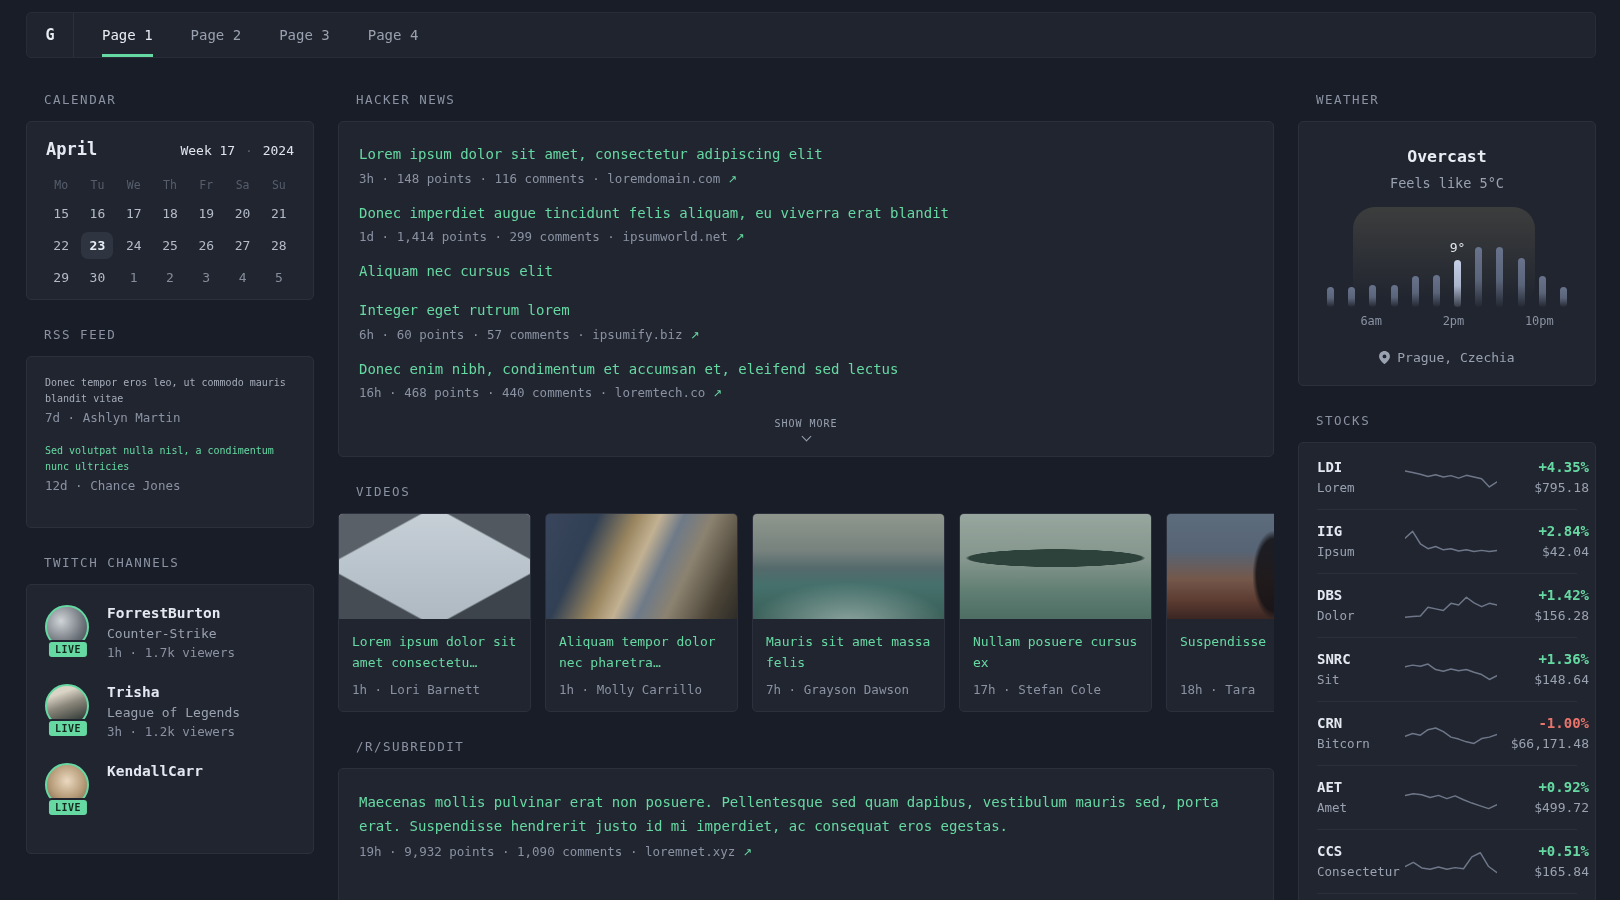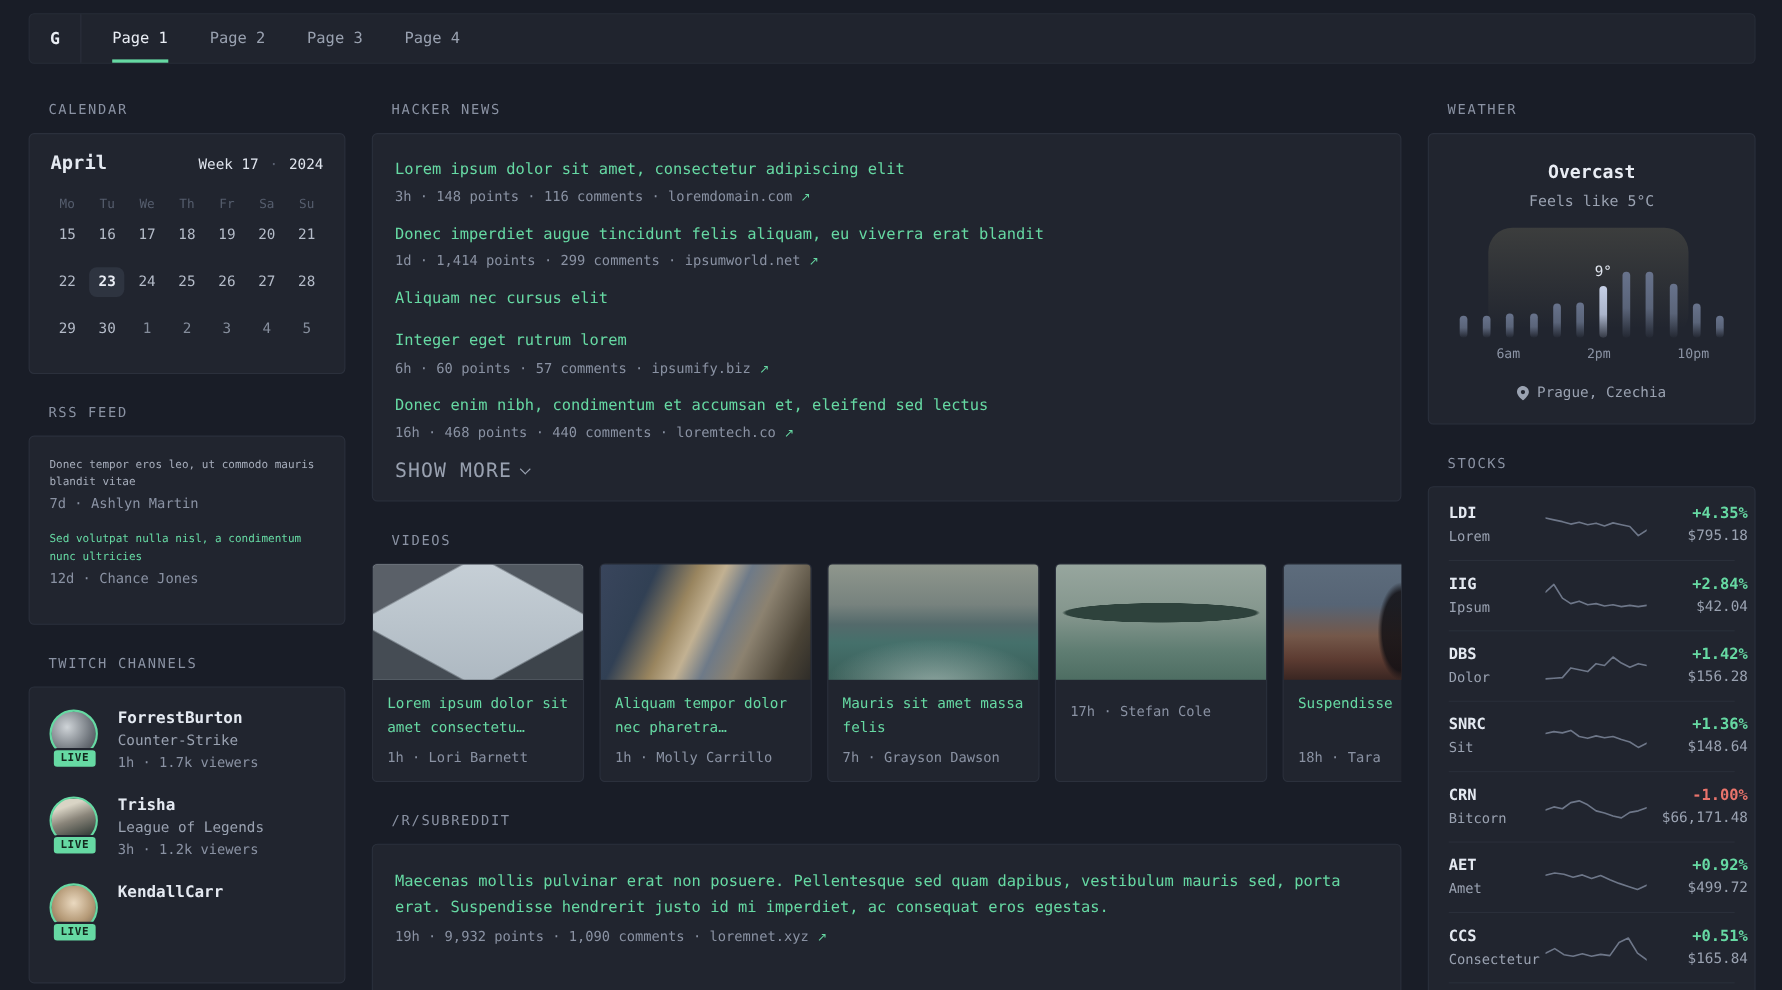--- a/index.html
+++ b/index.html
@@ -47,43 +47,43 @@
   .section{margin-bottom:27px}
   .section-label{
     color:#8a92a3;font-size:12.5px;letter-spacing:1.5px;
     margin:0 0 14px 18px;white-space:nowrap;
   }
   .card{
     background:var(--card);border:1px solid var(--border);border-radius:5px;
   }
 
   
-  .cal-card{padding:17px 16px 26px}
+  .cal-card{padding:17px 16px 8px}
   .cal-head{display:flex;justify-content:space-between;align-items:baseline;padding:0 3px}
   .cal-month{font-size:17px;color:#e4e9f1;font-weight:600}
   .cal-week{font-size:13px;color:#dfe4ed}
   .cal-week .sep{color:var(--dim);padding:0 2px}
-  .cal-grid{display:grid;grid-template-columns:repeat(7,1fr);row-gap:16px;text-align:center}
+  .cal-grid{display:grid;grid-template-columns:repeat(7,1fr);row-gap:5px;text-align:center}
   .cal-dow-row{margin-top:19px}
   .cal-days{margin-top:8px}
   .cal-dow{color:#565e6e;font-size:11.5px}
   .cal-day{
     color:#b4bbc8;font-size:13px;height:27px;width:32px;justify-self:center;
     display:flex;align-items:center;justify-content:center;border-radius:7px;
   }
   .cal-day.muted{color:#858d9c}
   .cal-day.selected{background:#2e3440;color:#e9edf4;font-weight:600}
 
   
   .feed-title{color:var(--accent);font-size:10px;line-height:1.55;cursor:pointer}
   .feed-title.visited{color:#a6adbb}
   .feed-meta{color:var(--meta);font-size:12.5px;margin-top:4px;white-space:nowrap}
   .show-more{
     display:flex;align-items:center;gap:8px;color:#99a1b0;
-    font-size:18px;letter-spacing:1px;cursor:pointer;margin-top:18px;
+    font-size:10px;letter-spacing:1px;cursor:pointer;margin-top:18px;flex-direction:column;
   }
   .chev{
     width:7px;height:7px;border-right:1.5px solid #99a1b0;border-bottom:1.5px solid #99a1b0;
     transform:rotate(45deg);margin-top:-4px;
   }
   .ext-arrow{color:var(--accent);font-size:11px;font-family:"DejaVu Sans",sans-serif}
 
   
   .rss-card{padding:18px 18px 16px}
   .rss-item{margin-bottom:18px}
@@ -395,20 +395,21 @@
               <div class="thumb th3"></div>
               <div class="video-body">
                 <div class="video-title">Mauris sit amet massa felis</div>
                 <div class="video-meta">7h · Grayson Dawson</div>
               </div>
             </div>
 
             <div class="video-card">
               <div class="thumb th4"></div>
               <div class="video-body">
+                <div class="video-title">Nullam posuere cursus ex</div>
                 <div class="video-meta">17h · Stefan Cole</div>
               </div>
             </div>
 
             <div class="video-card">
               <div class="thumb th5"></div>
               <div class="video-body">
                 <div class="video-title">Suspendisse diam</div>
                 <div class="video-meta">18h · Tara</div>
               </div>

